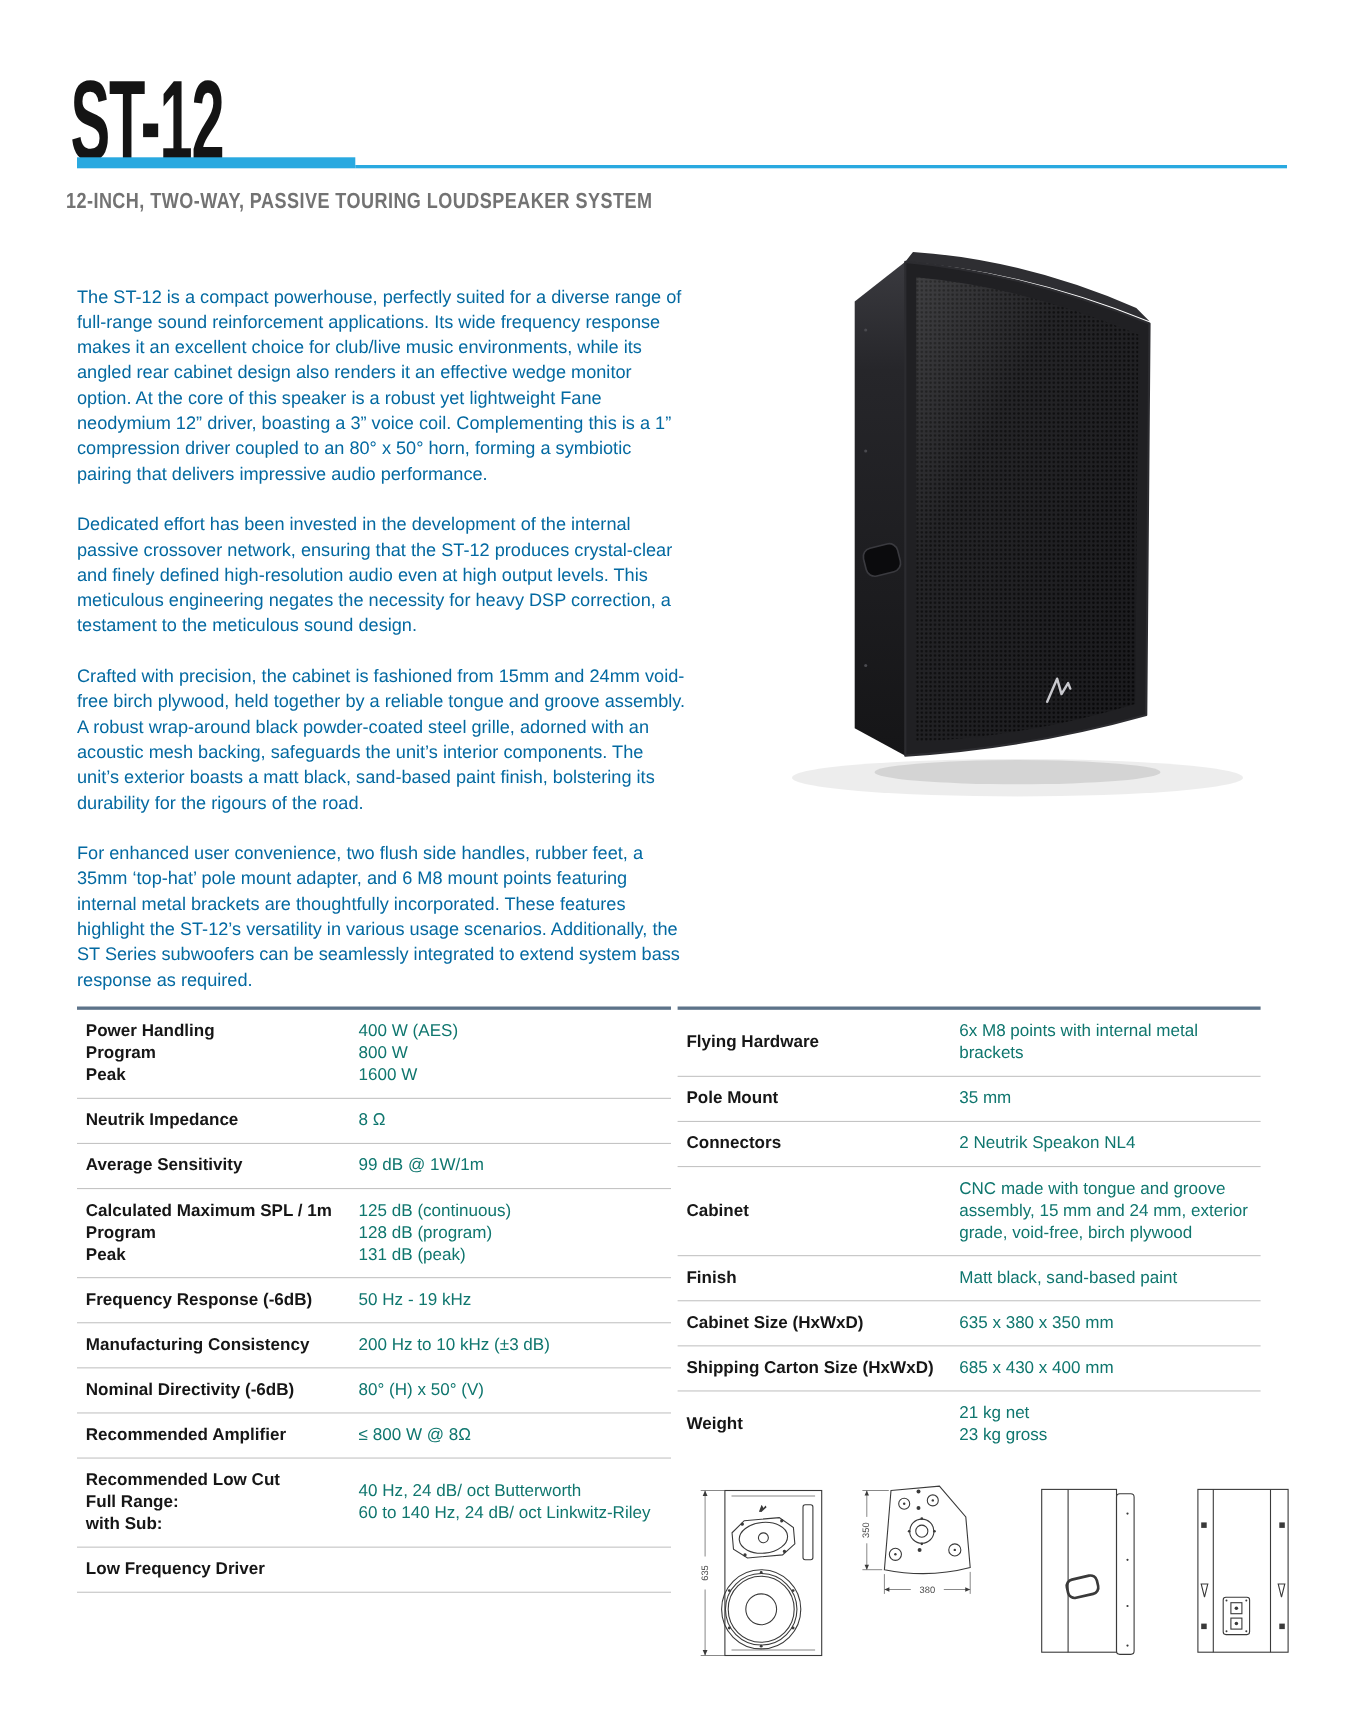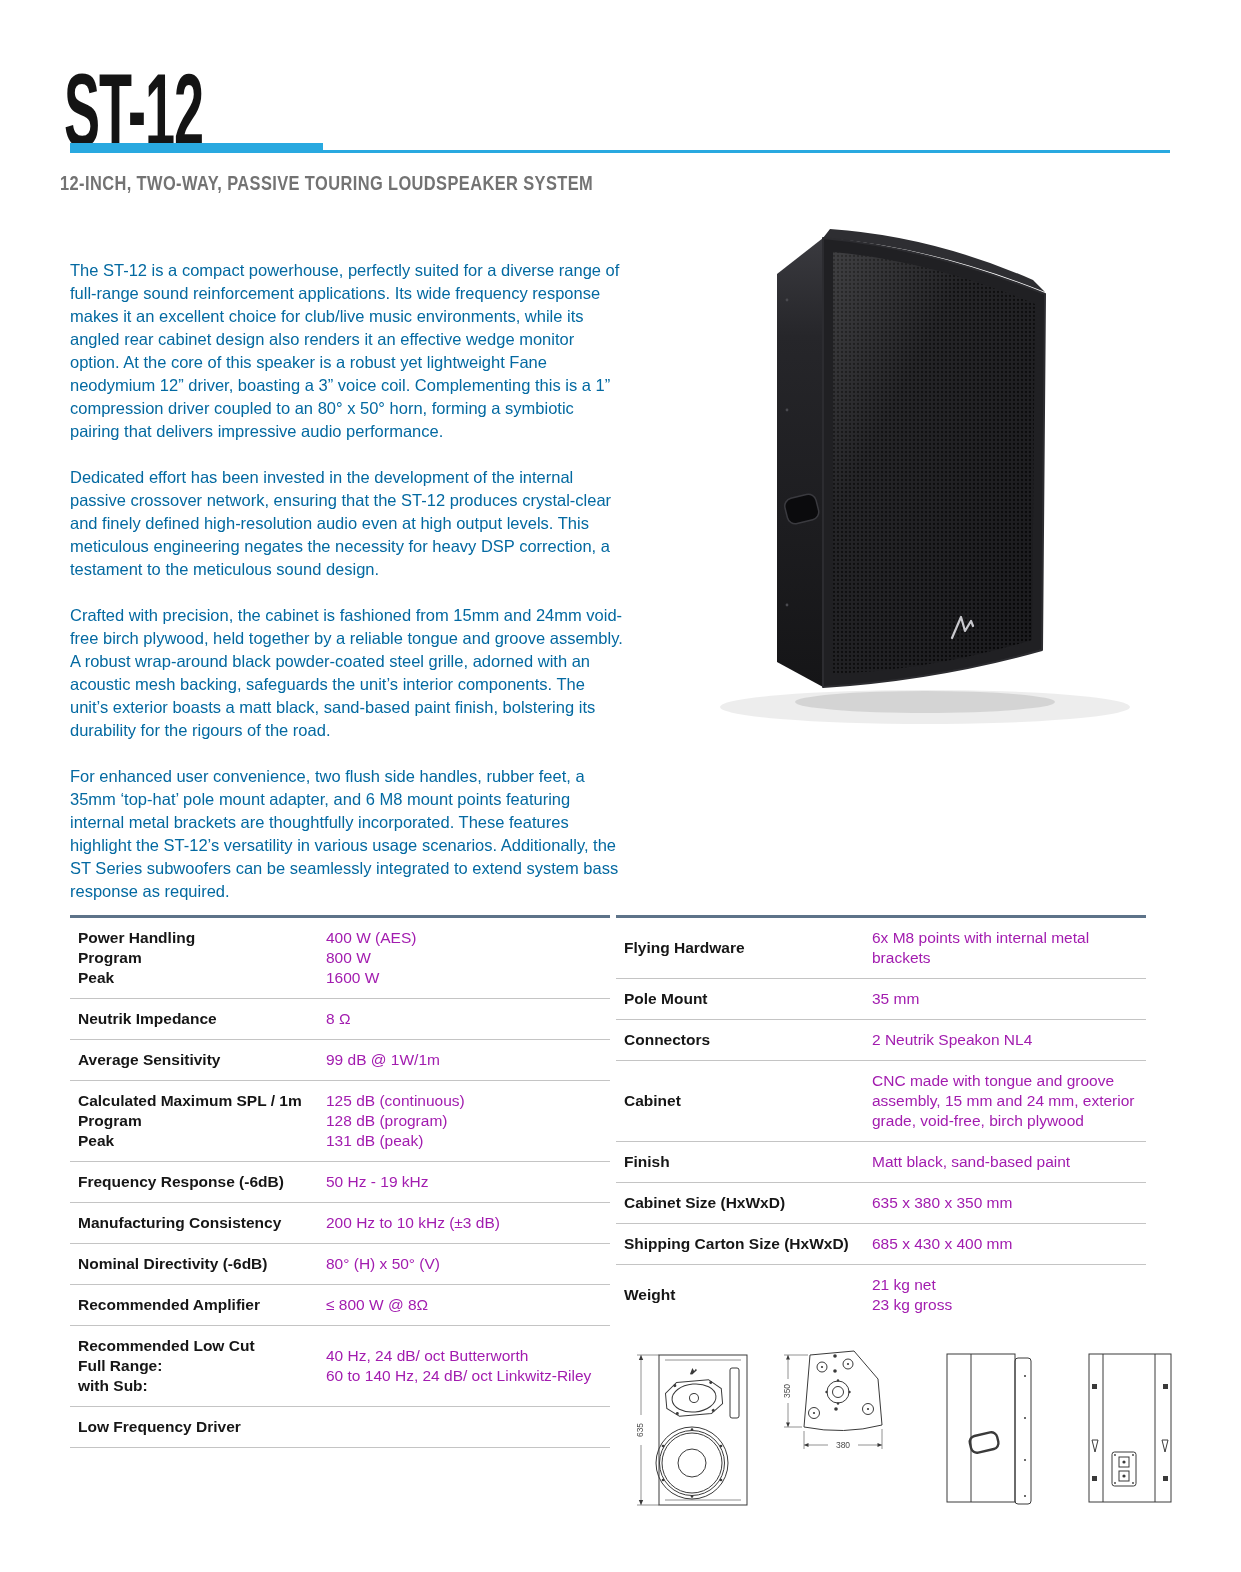--- a/index.html
+++ b/index.html
@@ -32,21 +32,21 @@
   
   .spec-table{position:absolute;top:915px;border-top:3px solid var(--table-border,#5d7389);}
   .spec-table.left{left:70px;width:540px;}
   .spec-table.right{left:616px;width:530px;}
   .spec-row{
     display:flex;align-items:center;border-bottom:1px solid #c4c4c4;
     padding:10px 0 10px 8px;
   }
   .spec-row.last{border-bottom:none;}
   .spec-label{width:248px;flex:0 0 248px;font-weight:700;color:#161616;font-size:15.5px;line-height:20px;}
-  .spec-value{flex:1;color:#a21caf;font-size:15.5px;line-height:20px;padding-right:4px;}
+  .spec-value{flex:1;color:#0f766e;font-size:15.5px;line-height:20px;padding-right:4px;}
   
   .drawing{position:absolute;}
   .drawing svg{display:block;}
   .dim-text{font-family:"Liberation Sans",sans-serif;font-size:8.5px;fill:#4a4a4a;}
   .tech{stroke:#3a3a3a;fill:none;stroke-width:1;}
   .tech-thin{stroke:#6e6e6e;fill:none;stroke-width:.75;}
   .tech-fill{fill:#3a3a3a;stroke:none;}
 </style>
 </head>
 <body>

